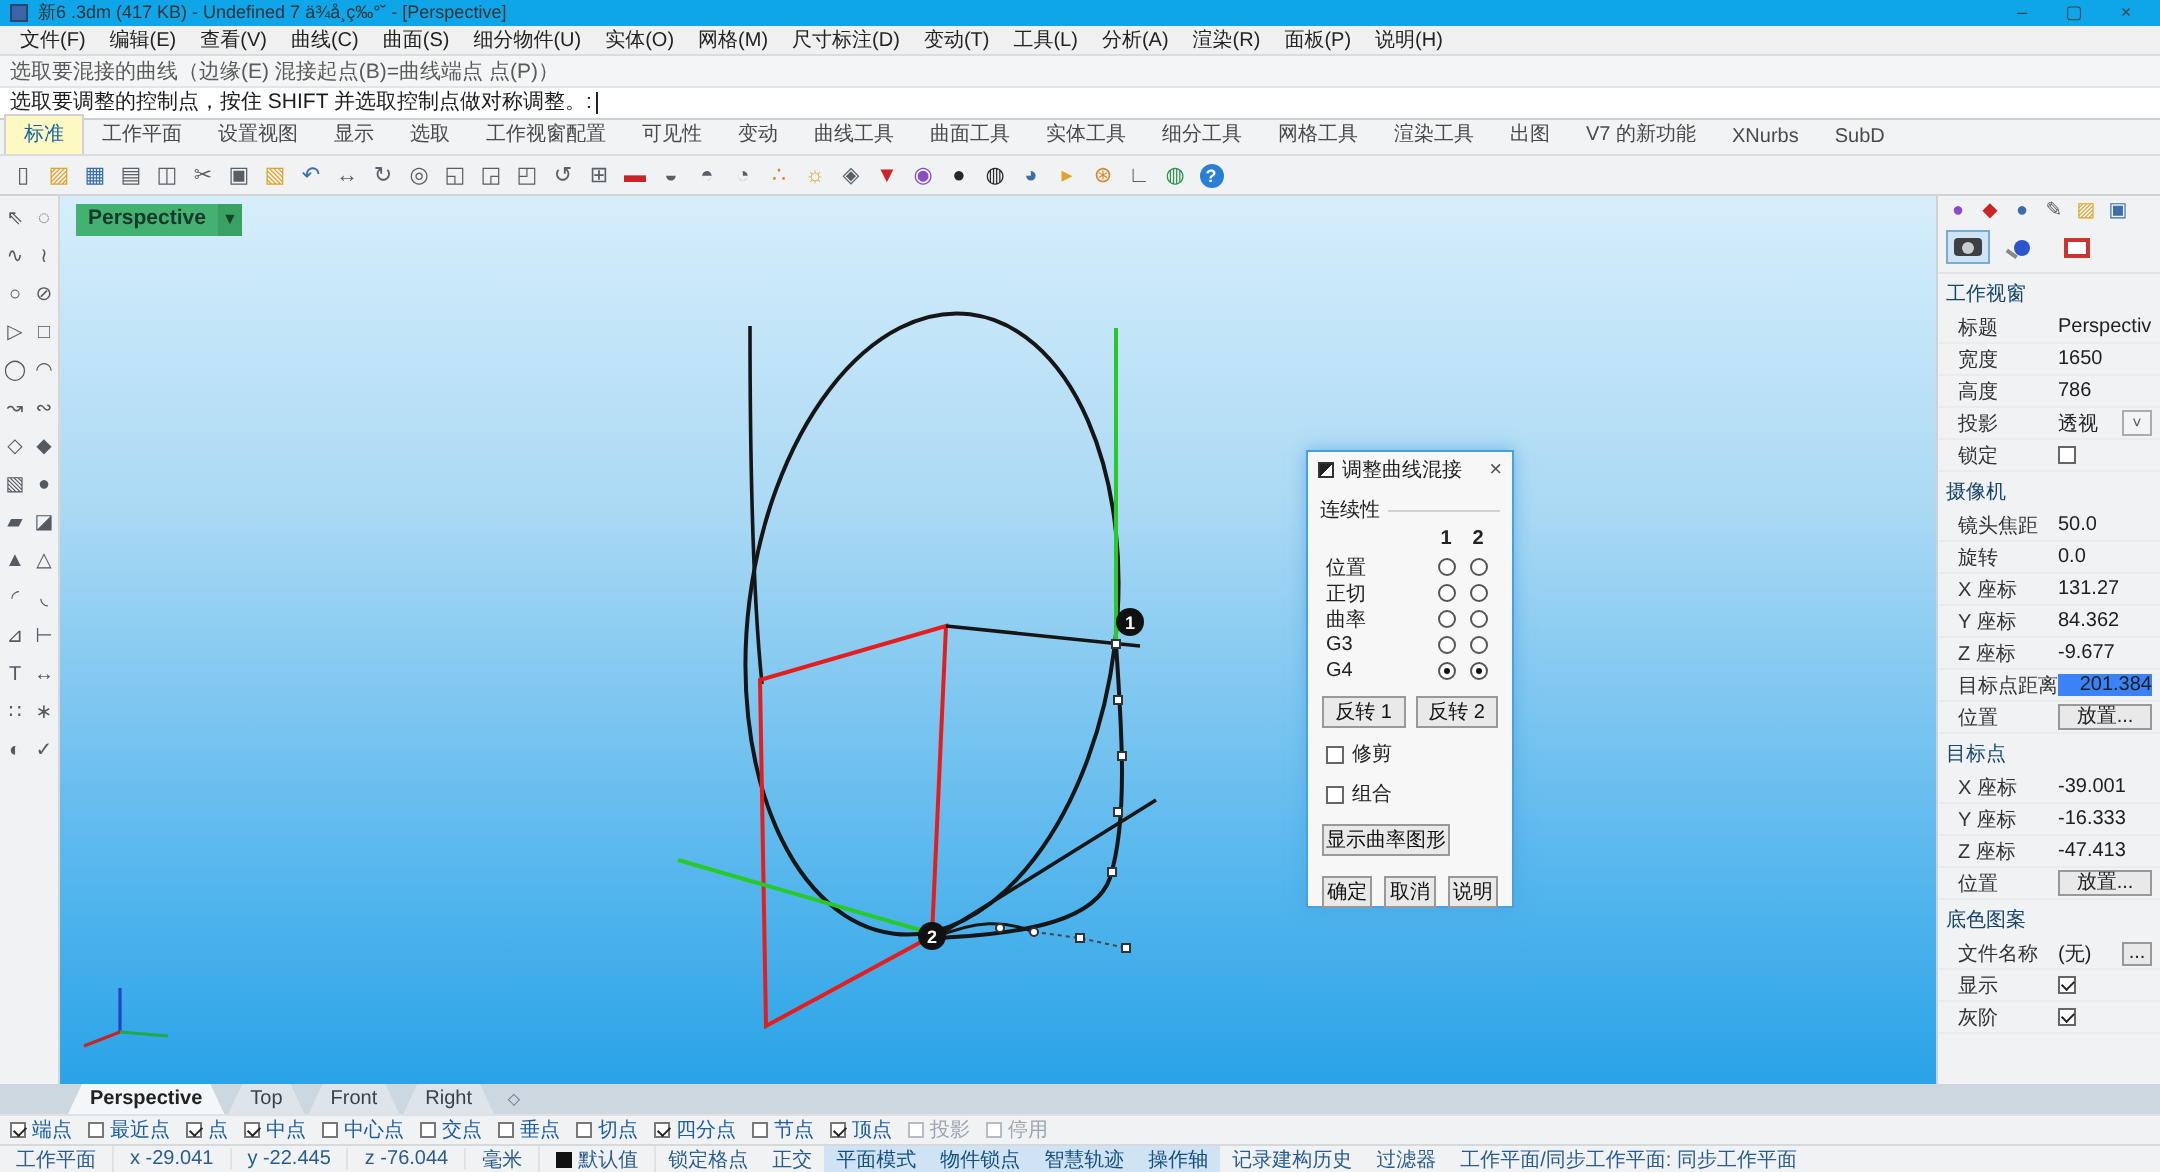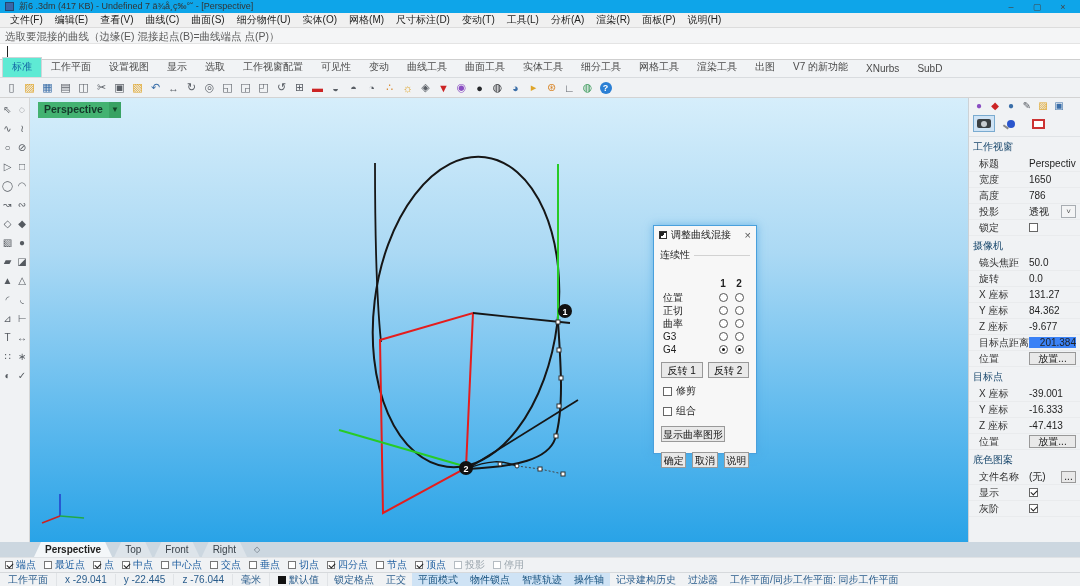--- a/index.html
+++ b/index.html
@@ -17,21 +17,21 @@
   .menu-item { padding:0 6px; color:#222; }
 
   
   .cmd1 { height:16px; line-height:16px; background:#f4f5f6; border-top:1px solid #dcdcdc; color:#5a5a5a; padding:0 5px; font-size:10.5px; white-space:nowrap; }
   .cmd2 { height:17px; line-height:17px; background:#ffffff; border-top:1px solid #e4e4e4; border-bottom:1px solid #cfcfcf; color:#1c1c1c; padding:0 5px; font-size:10.5px; white-space:nowrap; display:flex; align-items:center;}
   .caret { display:inline-block; width:1px; height:11px; background:#222; margin-left:2px; }
 
   
   .grouptabs { height:18px; background:#f1f3f5; display:flex; align-items:flex-end; padding:0 2px; font-size:10px; color:#4a4a4a; border-bottom:1px solid #d9dcdf; }
   .gtab { padding:2px 9px 3px; white-space:nowrap; }
-  .gtab.active { background:#5eead4; color:#1366a4; border:1px solid #cfd3d7; border-bottom:none; }
+  .gtab.active { background:#fef9c3; color:#1366a4; border:1px solid #cfd3d7; border-bottom:none; }
 
   
   .toolbar { height:20px; background:#f0f2f4; display:flex; align-items:center; padding:0 3px; gap:1px; border-bottom:1px solid #d3d3d3; }
   .tico { width:17px; height:17px; display:flex; align-items:center; justify-content:center; font-size:11px; border-radius:2px; }
 
   .c-gray{color:#5a5f66} .c-yellow{color:#dfa племя a;} 
   .c-yellow{color:#dfa52a} .c-blue{color:#3a6ea8} .c-red{color:#cc2424}
   .c-green{color:#2f9450} .c-dark{color:#26282b} .c-multi{color:#8a4ec2} .c-orange{color:#d8862a}
   .c-help{background:#2a7fd4;color:#fff;border-radius:50%;width:12px;height:12px;line-height:12px;text-align:center;font-size:9px;font-weight:bold;}
 
@@ -44,21 +44,21 @@
   .scene { position:absolute; left:0; top:0; }
   .vp-label { position:absolute; top:4px; left:8px; display:flex; cursor:default; }
   .vp-label .txt { background:#43b271; color:#15382a; font-weight:bold; font-size:10.5px; padding:1px 6px; }
   .vp-label .dd { background:#39a263; color:#134527; width:12px; text-align:center; font-size:8px; line-height:16px; }
 
   
   .dialog { position:absolute; left:623px; top:127px; width:104px; height:229px; background:#f7f7f7; border:1px solid #49a0dc; box-shadow:0 0 8px rgba(70,160,225,.65); font-size:10px; color:#222; }
   .dlg-title { height:17px; display:flex; align-items:center; gap:4px; padding:0 5px; }
   .dlg-icon { width:8px; height:8px; border:1px solid #333; background:linear-gradient(135deg,#222 50%,#fff 50%); }
   .dlg-close { margin-left:auto; color:#555; font-size:11px; }
-  .dlg-group-head { display:flex; align-items:center; margin:5px 6px 16px; }
+  .dlg-group-head { display:flex; align-items:center; margin:5px 6px 2px; }
   .dlg-group-head .hr { flex:1; border-top:1px solid #d2d2d2; margin-left:4px; }
   .cont-cols { display:flex; padding:0 9px 2px; }
   .cont-cols .sp { flex:1; }
   .ccol { width:16px; text-align:center; font-weight:bold; }
   .radio-row { display:flex; align-items:center; height:13px; padding:0 9px; }
   .radio-row .rl { flex:1; }
   .rcell { width:16px; display:flex; justify-content:center; }
   .radio { width:9px; height:9px; border:1px solid #555; border-radius:50%; background:#fff; position:relative; display:inline-block; }
   .radio.on::after { content:""; position:absolute; left:2px; top:2px; width:3px; height:3px; background:#111; border-radius:50%; }
   .btn { background:#e9e9e9; border:1px solid #999; text-align:center; color:#111; }
@@ -140,20 +140,21 @@
     <span class="menu-item">变动(T)</span>
     <span class="menu-item">工具(L)</span>
     <span class="menu-item">分析(A)</span>
     <span class="menu-item">渲染(R)</span>
     <span class="menu-item">面板(P)</span>
     <span class="menu-item">说明(H)</span>
   </div>
 
 <div class="cmd1">选取要混接的曲线（边缘(E)  混接起点(B)=曲线端点  点(P)）</div>
 <div class="cmd2">
+  <span>选取要调整的控制点，按住 SHIFT 并选取控制点做对称调整。:</span>
     <span class="caret"></span>
 </div>
 
 <div class="grouptabs">
 
 <span class="gtab active">标准</span>
     <span class="gtab">工作平面</span>
     <span class="gtab">设置视图</span>
     <span class="gtab">显示</span>
     <span class="gtab">选取</span>

